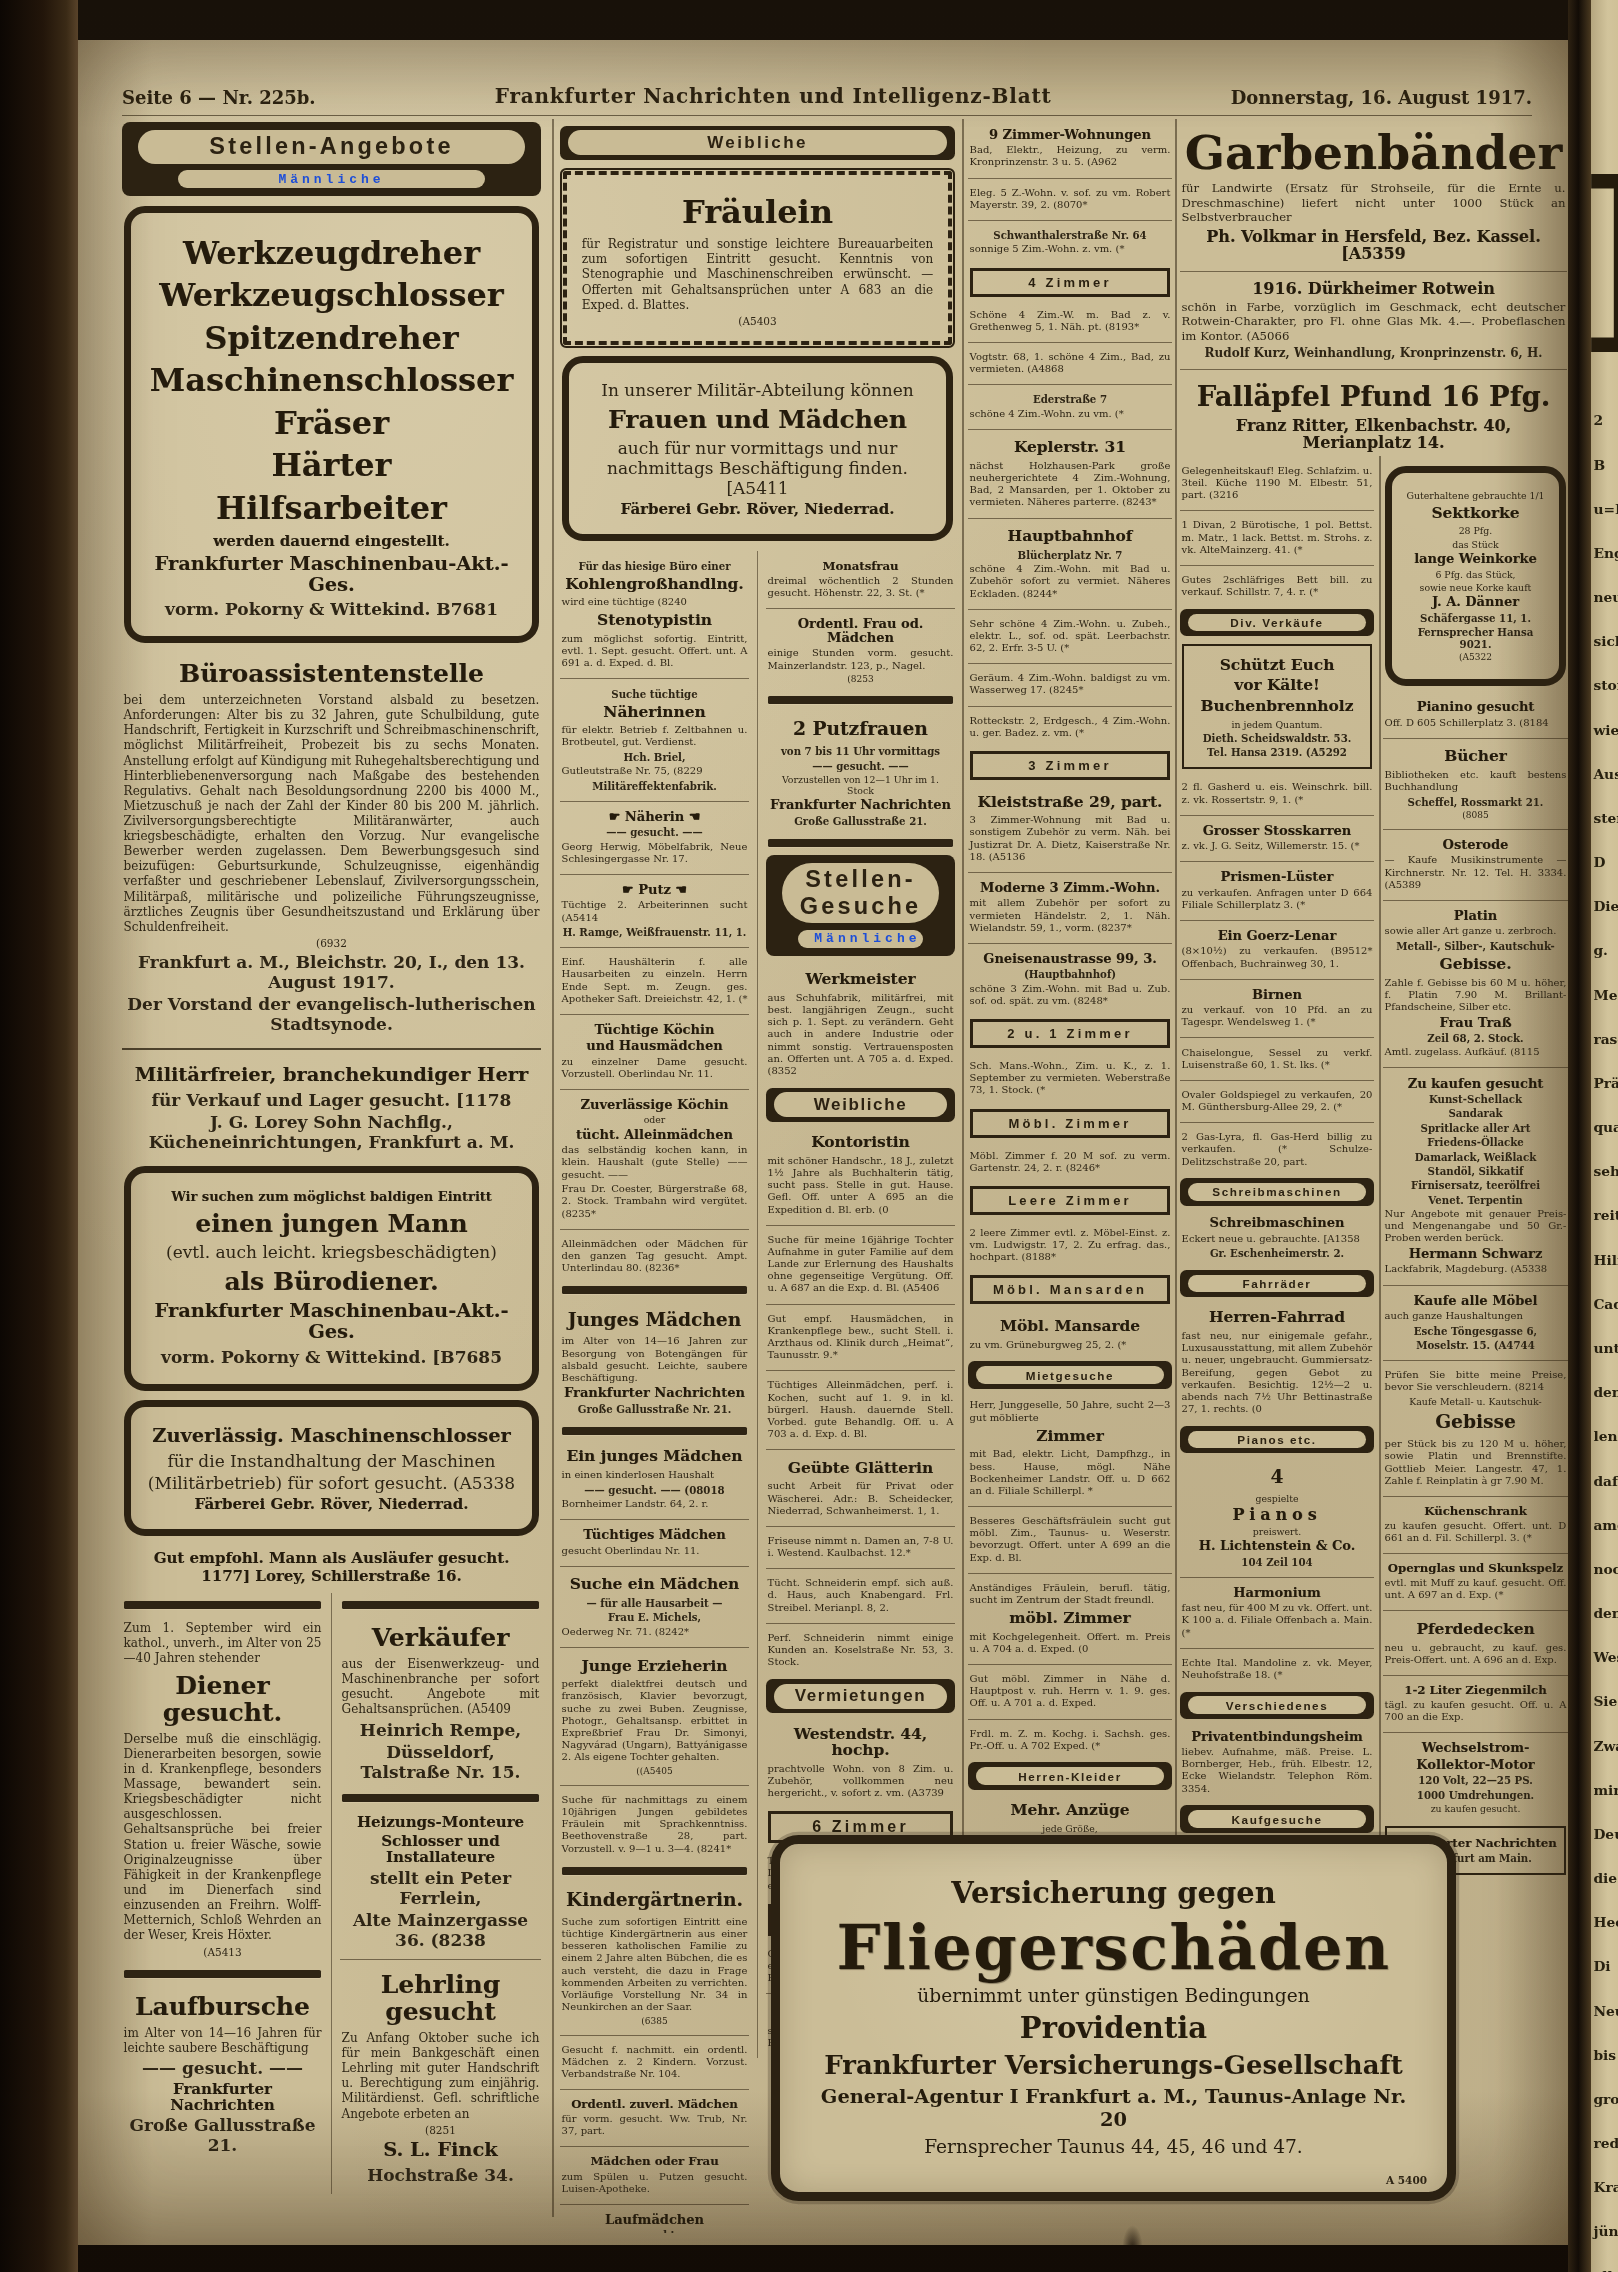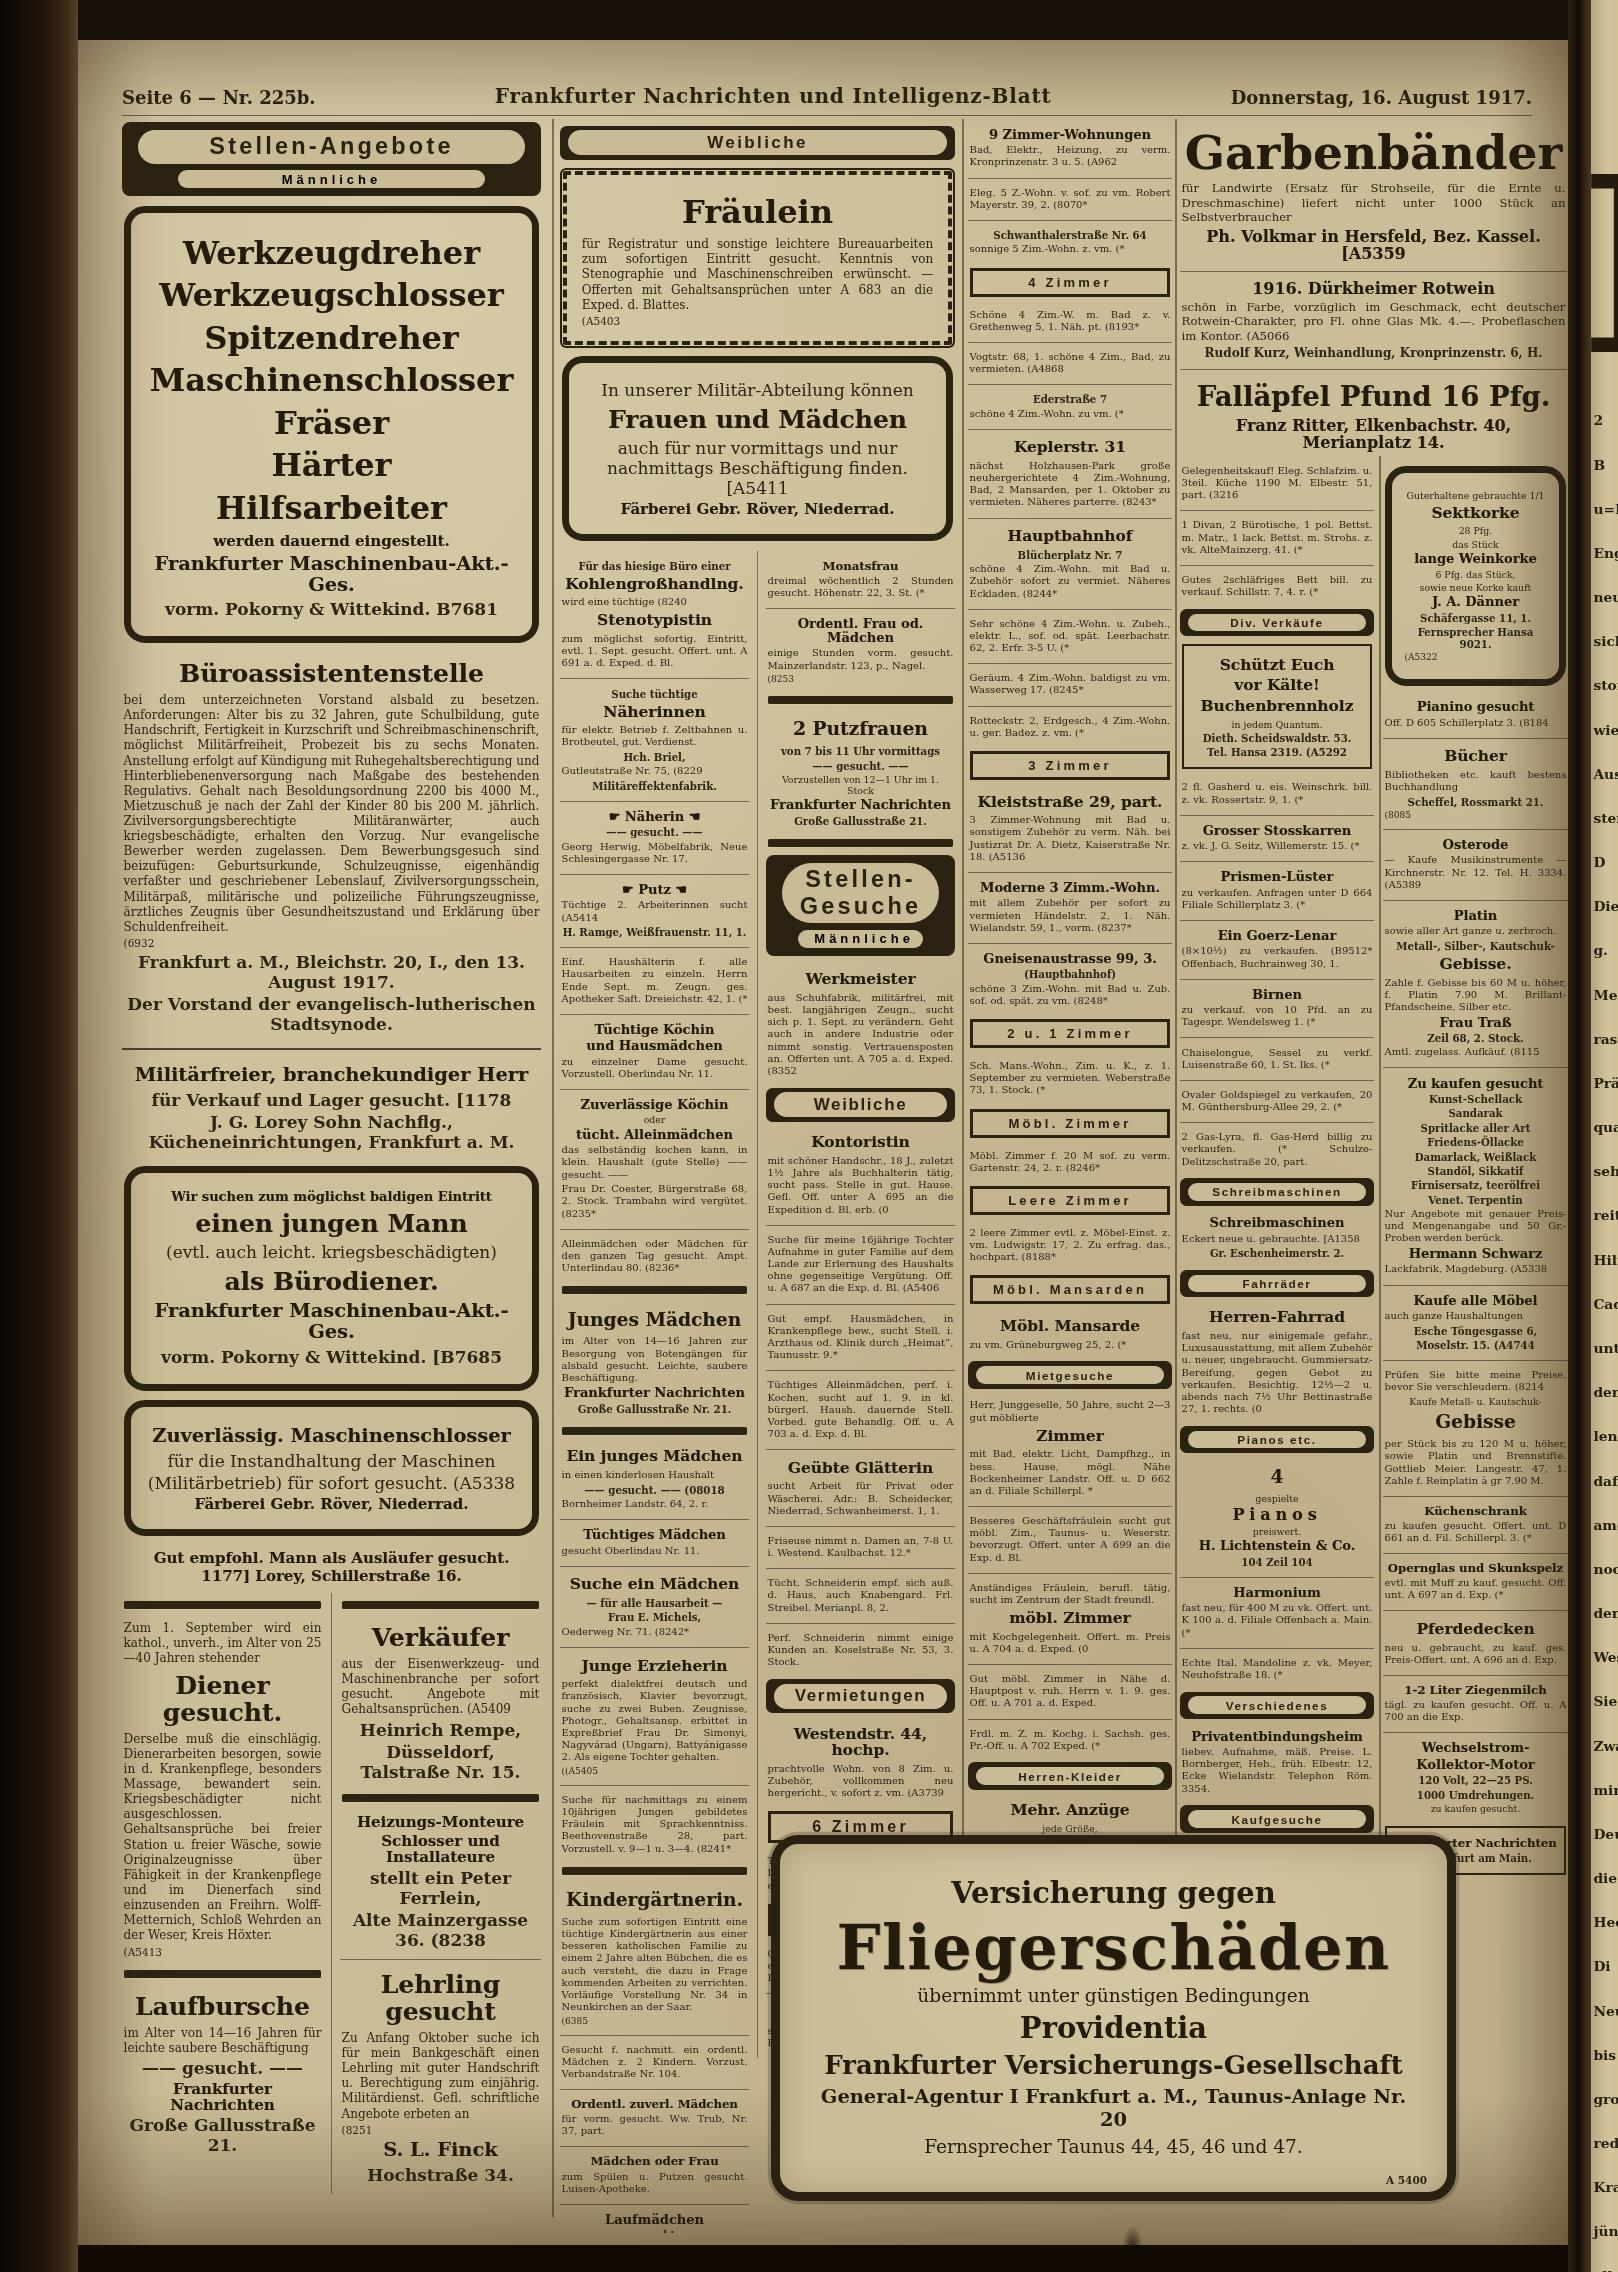--- a/index.html
+++ b/index.html
@@ -62,21 +62,21 @@
   .sepbar{height:8px;background:#2e2414;border-radius:1.6px;margin:8px 1.6px;
           box-shadow:0 0.8px 0 rgba(255,245,215,.25);}
   .hrline{height:0;border-top:2.4px solid rgba(45,35,17,.8);margin:9.7px 0;}
   .pillbar{background:#2c2212;border-radius:6.5px;padding:4.9px 8px;margin:6.5px 0;text-align:center;}
   .pillbar .plabel{display:block;background:#c9bb95;border-radius:809px;padding:2.4px 16px;
      font-family:"Liberation Sans",sans-serif;font-weight:bold;letter-spacing:2.4px;color:#2c2212;}
   .pillbox{background:#2c2212;border-radius:8px;padding:8px 11.3px;margin:3.2px 0 9.7px;text-align:center;}
   .pillbox .pmain{display:block;background:#c9bb95;border-radius:809px;padding:3.2px 16px;margin:0 4.9px 6.5px;
      font-family:"Liberation Sans",sans-serif;font-weight:bold;letter-spacing:3.2px;color:#2c2212;}
   .pillbox .psub{display:block;background:#c9bb95;border-radius:809px;padding:1.6px 16px;margin:0 45px;
-     font-family:Liberation Sans, sans-serif;font-weight:bold;letter-spacing:4px;color:#000000;}
+     font-family:Liberation Mono, monospace;font-weight:bold;letter-spacing:4px;color:#1d4ed8;}
   .boxhead{border:3.2px solid #2c2212;padding:4px 3.2px;margin:8px 1.6px;text-align:center;
      font-family:"Liberation Sans",sans-serif;font-weight:bold;letter-spacing:3.2px;color:#281f0f;}
   .twocol{display:flex;align-items:flex-start;margin-top:4.9px;}
   .twocol .sub{flex:1 1 50%;min-width:0;}
   .twocol .sub + .sub{border-left:1.6px solid rgba(56,44,23,.55);padding-left:8px;margin-left:8px;}
 
   
   .ln{margin:2.4px 0;color:#2e2515;}
   .ln.s-d0,.ln.s-d1,.ln.s-d2,.ln.s-d3,.ln.s-d4,.ln.s-d5,.ln.s-dsp{
      font-weight:bold;text-align:center;line-height:1.08;color:#241b0c;
@@ -84,21 +84,21 @@
   .ln.s-d0{font-size:47px;}
   .ln.s-d1{font-size:32px;margin:8px 0;}
   .ln.s-d2{font-size:25px;margin:5.7px 0;}
   .ln.s-d3{font-size:19.4px;margin:4px 0;}
   .ln.s-d4{font-size:15px;}
   .ln.s-d5{font-size:13px;}
   .ln.s-dsp{font-size:21px;letter-spacing:7.3px;}
   .ln.s-p{font-size:12px;line-height:1.26;text-align:justify;overflow-wrap:break-word;}
   .ln.s-c{font-size:17px;font-weight:bold;text-align:center;}
   .ln.s-cs{font-size:17px;text-align:center;}
-  .ln.s-r{font-size:10.5px;text-align:left;}
+  .ln.s-r{font-size:10.5px;text-align:center;}
   .narrow .ln.s-d2{font-size:18.6px;}
   .narrow .ln.s-d3{font-size:15.4px;}
   .narrow .ln.s-d4{font-size:13px;}
   .narrow .ln.s-d5{font-size:11.7px;}
   .narrow .ln.s-dsp{font-size:16px;letter-spacing:4.9px;}
   .narrow .ln.s-p{font-size:10px;line-height:1.22;}
   .narrow .ln.s-c{font-size:10.2px;}
   .narrow .ln.s-cs{font-size:9.4px;}
   .narrow .ln.s-r{font-size:9px;}
   .narrow .pillbar .plabel{font-size:11.7px;letter-spacing:1.6px;}

